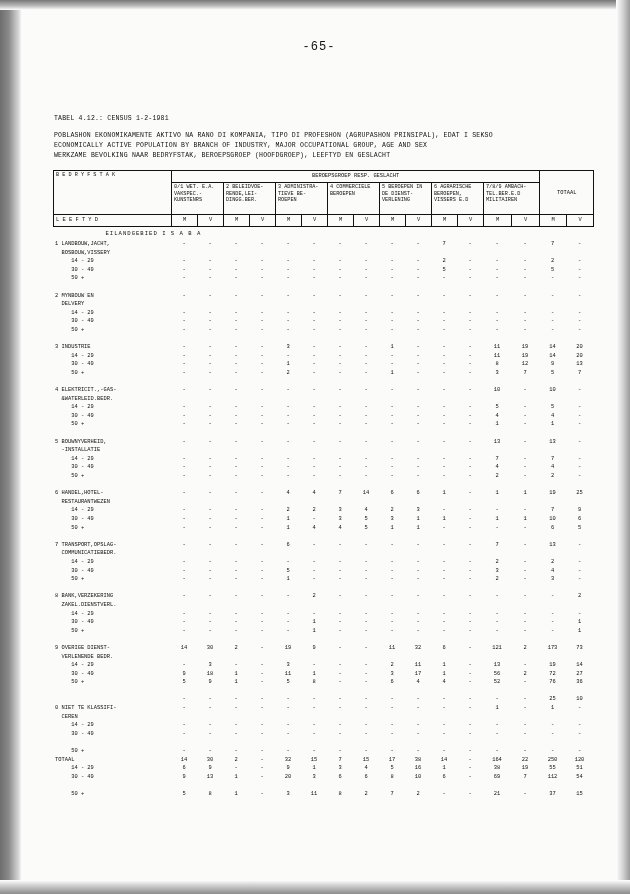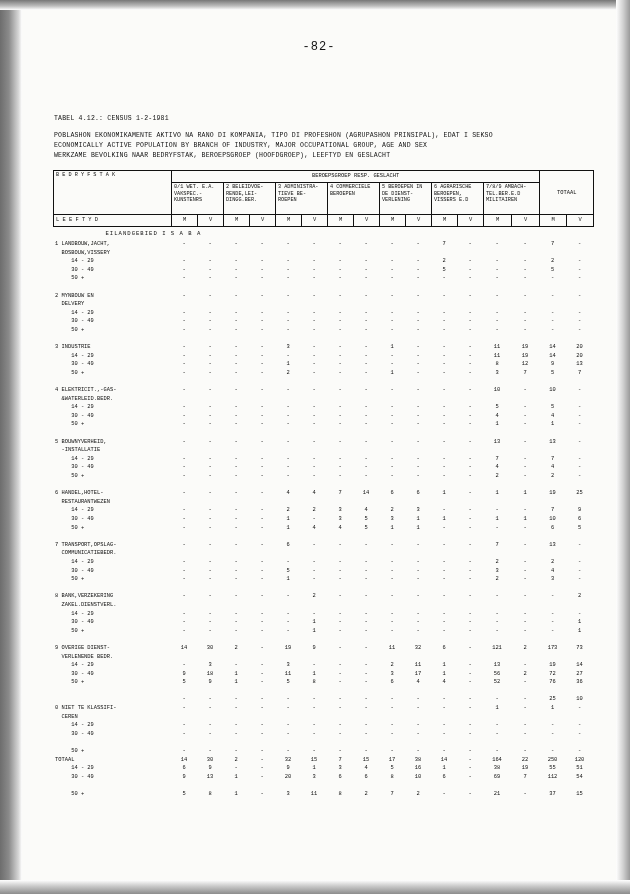--- a/index.html
+++ b/index.html
@@ -36,21 +36,21 @@
 <body>
 
 <div class="page">
   <div class="edge-left"></div>
   <div class="edge-top"></div>
   <div class="edge-right"></div>
   <div class="edge-bottom"></div>
 
   <div class="sheet">
 
-    <div class="pageno">-82-</div>
+    <div class="pageno">-65-</div>
 
     <div class="tabhdr">
       <div class="l1">TABEL 4.12.:   CENSUS 1-2-1981</div>
       <div class="cap">POBLASHON EKONOMIKAMENTE AKTIVO NA RANO DI KOMPANIA, TIPO DI PROFESHON (AGRUPASHON PRINSIPAL), EDAT I SEKSO</div>
       <div class="cap">ECONOMICALLY ACTIVE POPULATION BY BRANCH OF INDUSTRY, MAJOR OCCUPATIONAL GROUP, AGE AND SEX</div>
       <div class="cap">WERKZAME BEVOLKING NAAR BEDRYFSTAK, BEROEPSGROEP (HOOFDGROEP), LEEFTYD EN GESLACHT</div>
     </div>
 
     <div class="grid">
       <table>

